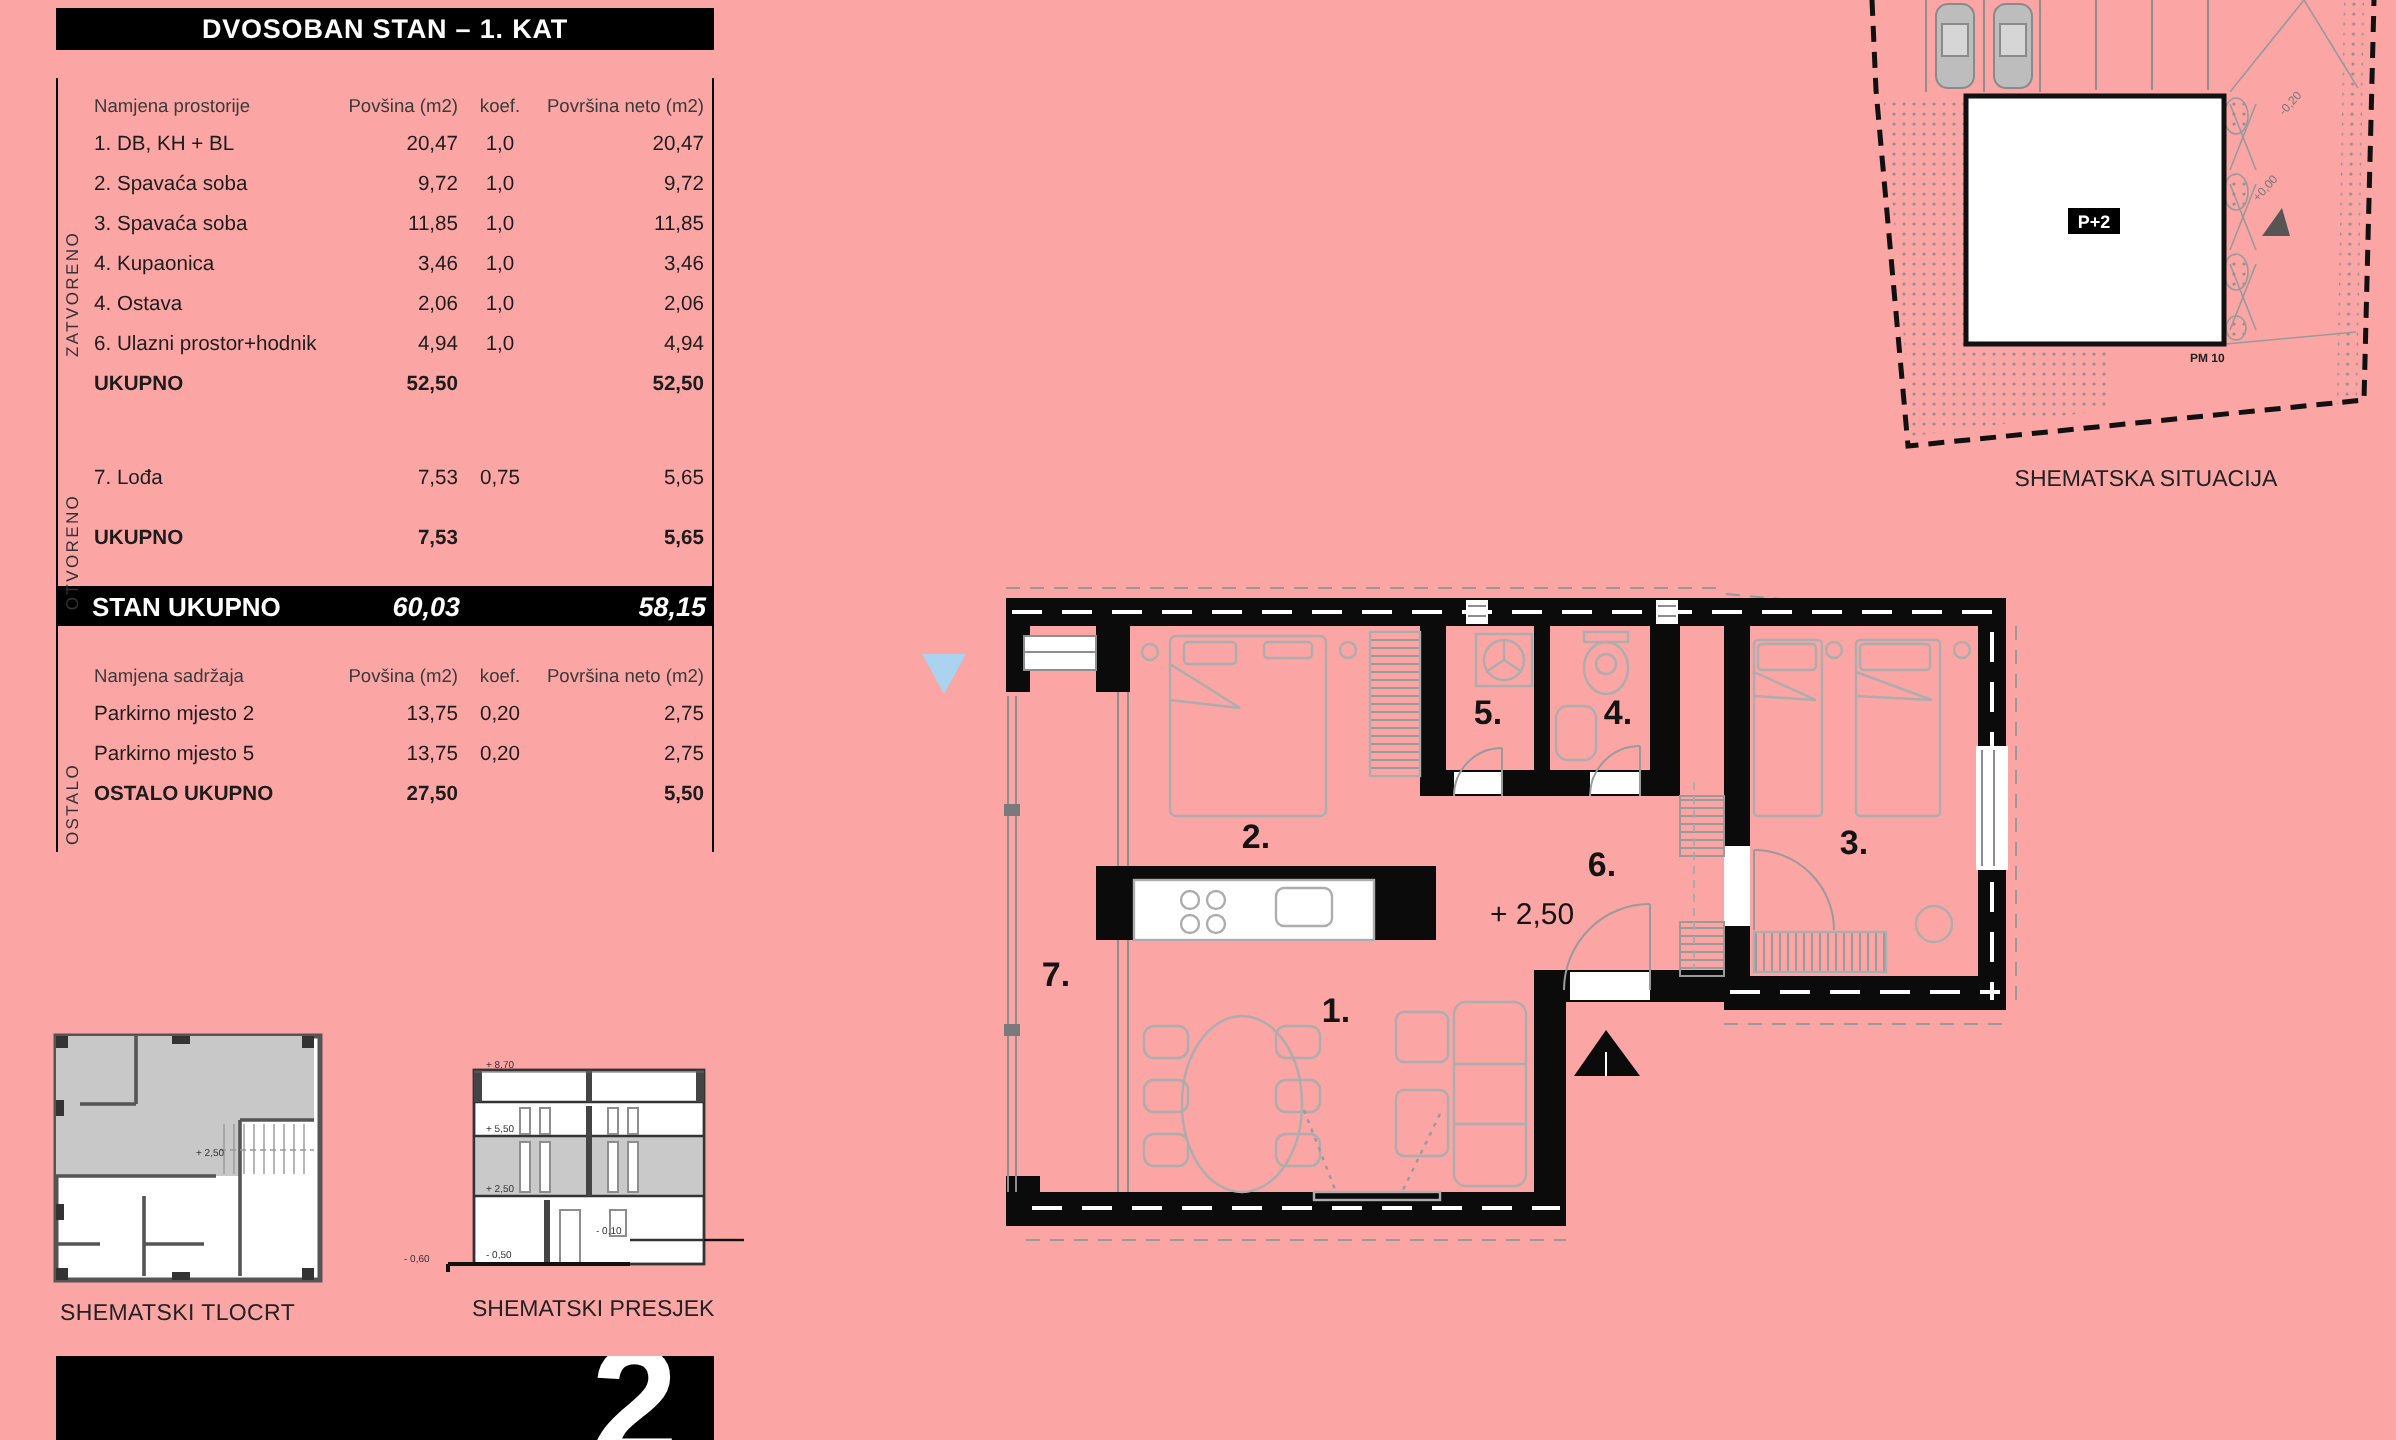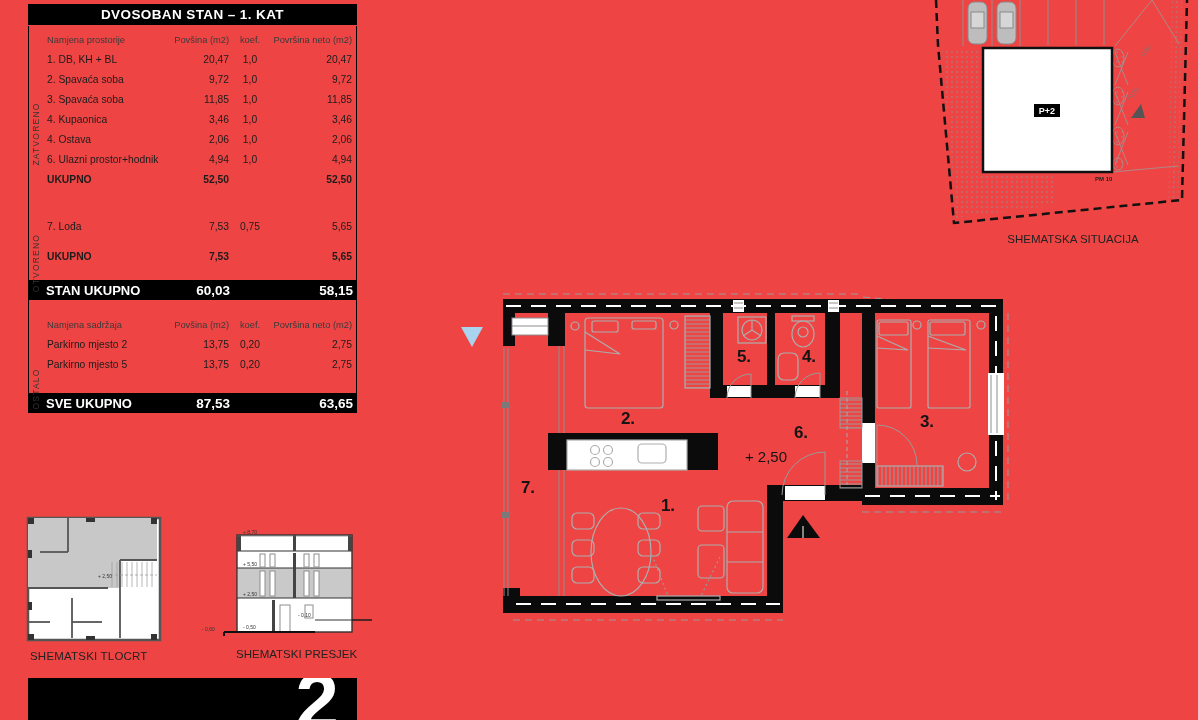--- a/index.html
+++ b/index.html
@@ -1,36 +1,36 @@
 <!DOCTYPE html>
 <html><head>
 <meta charset="utf-8">
 <style>
   html,body{margin:0;padding:0;background:#fff;}
-  #page{position:relative;width:1198px;height:720px;background:#ef4444;overflow:hidden;
+  #page{position:relative;width:1198px;height:720px;background:#fca5a5;overflow:hidden;
         font-family:"Liberation Sans",sans-serif;color:#1c1c1c;}
   svg text{font-family:"Liberation Sans",sans-serif;}
 
   
   .panel{position:absolute;left:28px;top:4px;width:329px;}
   .panel-title{background:#000;color:#fff;height:21px;line-height:21px;text-align:center;
                font-size:13.5px;font-weight:bold;letter-spacing:.4px;}
-  .frame{position:relative;border-left:1px solid #000;border-right:1px solid #000;margin-top:1px;}
+  .frame{position:relative;border-left:1px solid #000;border-right:1px solid #000;margin-top:14px;}
   .vlabel{position:absolute;left:-33px;width:80px;text-align:center;font-size:8.5px;color:#333;
           letter-spacing:1.2px;transform:rotate(-90deg);transform-origin:center;}
   .grid{display:grid;grid-template-columns:1fr 56px 42px 81px;align-items:center;
         padding-left:18px;padding-right:4px;}
   .hdr{height:18px;font-size:9.3px;color:#3a3a3a;}
   .row{height:20px;font-size:10.3px;}
   .row.b{font-weight:bold;}
   .c-a,.c-t{text-align:right;}
   .c-k{text-align:center;}
   .bar{background:#000;color:#fff;height:20px;font-size:13px;font-weight:bold;
        margin-left:-1px;margin-right:-1px;}
-  .bar .c-a,.bar .c-t{font-size:13.5px;}
+  .bar .c-a,.bar .c-t{font-size:13.5px;font-style:italic;}
   .sp14{height:14px;}.sp10{height:10px;}.sp13{height:13px;}.sp6{height:6px;}.sp5{height:5px;}
 
   
   .badge-bar{position:absolute;left:28px;top:678px;width:329px;height:42px;background:#000;overflow:hidden;}
   .badge-num{position:absolute;right:18px;top:-16px;color:#fff;font-size:78px;font-weight:bold;line-height:1;}
 
   
   .abs{position:absolute;}
   .caption{font-size:11.5px;color:#222;letter-spacing:.2px;}
 </style>
@@ -135,29 +135,29 @@
           <span class="c-a">13,75</span>
           <span class="c-k">0,20</span>
           <span class="c-t">2,75</span>
       </div>
       <div class="grid row">
         <span>Parkirno mjesto 5</span>
           <span class="c-a">13,75</span>
           <span class="c-k">0,20</span>
           <span class="c-t">2,75</span>
       </div>
+      <div class="grid row b">
+        <span>OSTALO UKUPNO</span>
+          <span class="c-a">27,50</span>
+          <span class="c-k"></span>
+          <span class="c-t">5,50</span>
+      </div>
       <div class="sp14"></div>
         <div class="sp5"></div>
 
-      <div class="grid bar">
-        <span>SVE UKUPNO</span>
-          <span class="c-a">87,53</span>
-          <span class="c-k"></span>
-          <span class="c-t">63,65</span>
-      </div>
     </div>
   </div>
 
   <svg class="abs" style="left:440px;top:290px" width="620" height="345" viewBox="0 0 620 345">
     <defs>
       <pattern id="hH" width="8" height="4" patternUnits="userSpaceOnUse">
           <line x1="0" y1="2" x2="8" y2="2" stroke="#9a9a9a" stroke-width="1"></line>
         </pattern>
       <pattern id="hV" width="4" height="8" patternUnits="userSpaceOnUse">
           <line x1="2" y1="0" x2="2" y2="8" stroke="#9a9a9a" stroke-width="1"></line>

